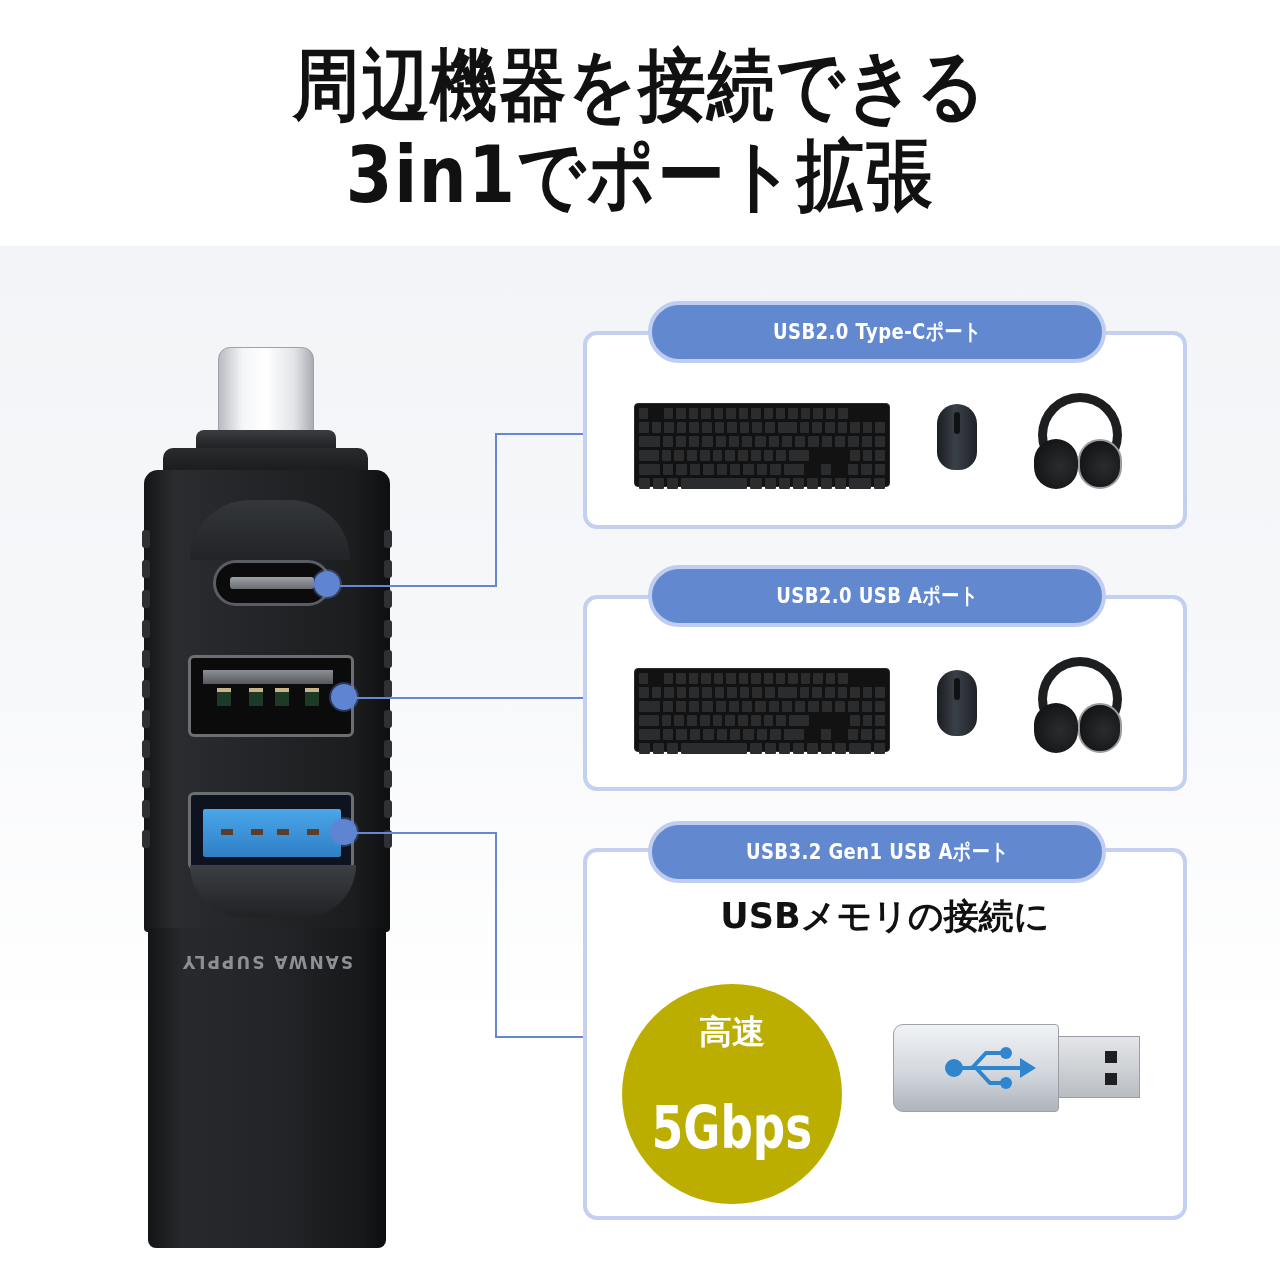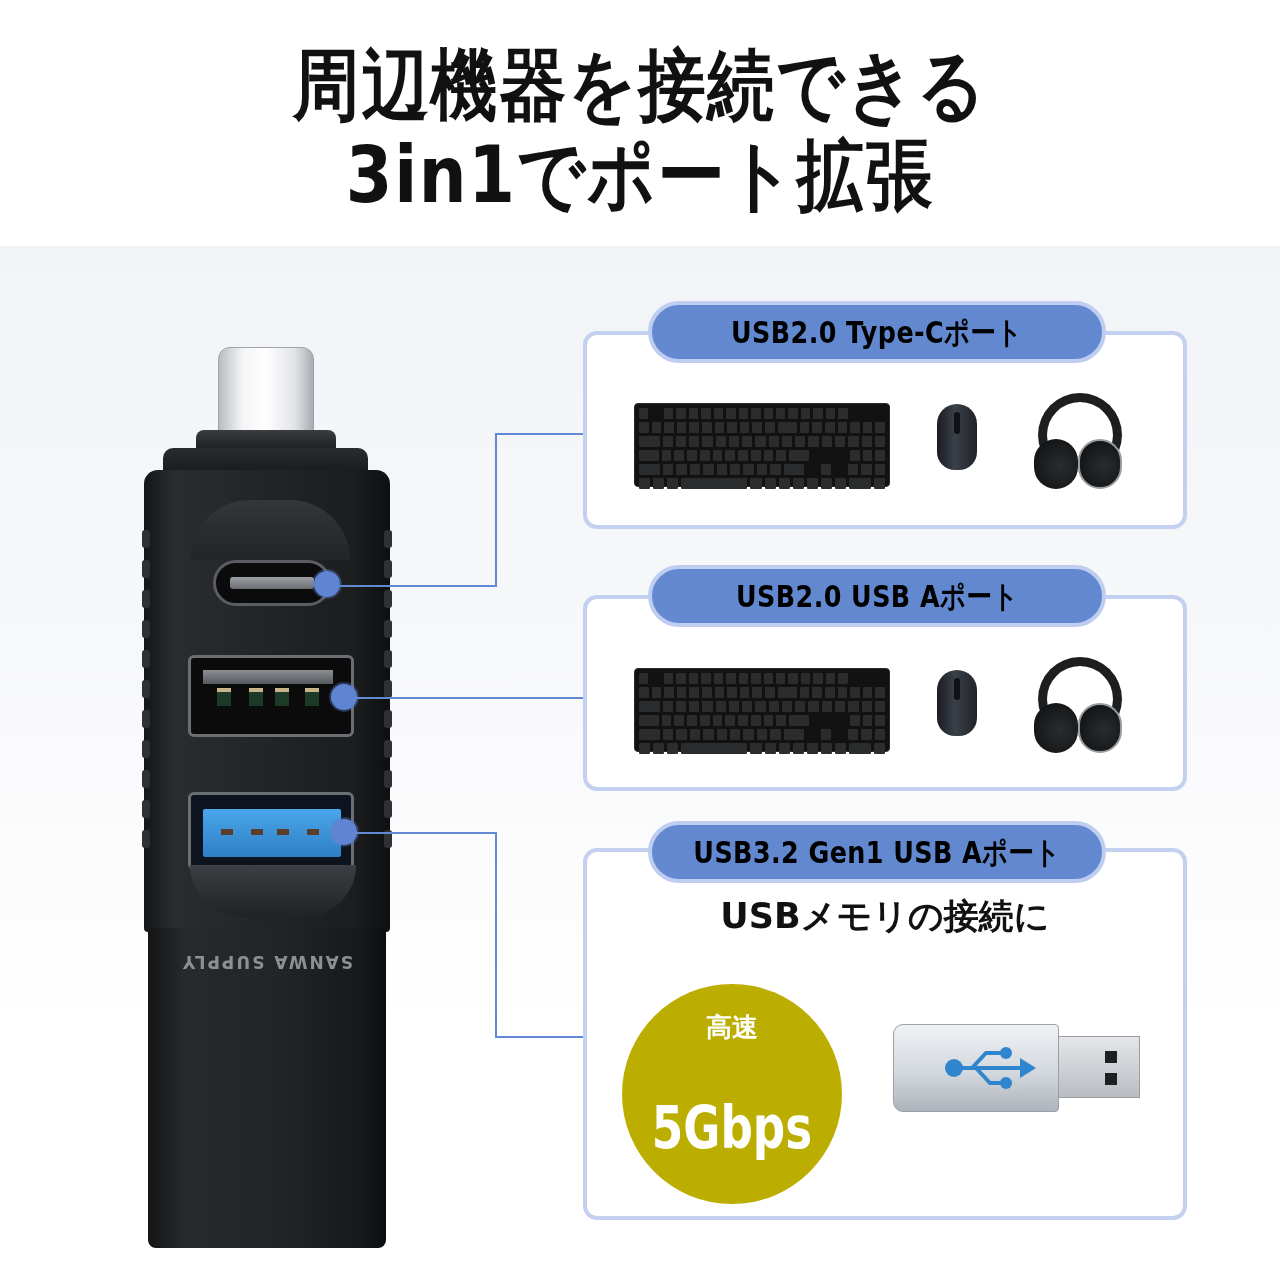--- a/index.html
+++ b/index.html
@@ -99,21 +99,21 @@
   .ln { position: absolute; background: #6488d4; }
 
   
   .pbox {
     position: absolute; left: 583px; width: 604px; background: #ffffff;
     border: 4px solid #c3d0ef; border-radius: 14px;
   }
   .pill {
     position: absolute; height: 62px; border-radius: 31px;
     background: #6288d0; border: 4px solid #bfcdf0;
-    color: #000000; font-weight: bold; font-size: 31px; line-height: 54px;
+    color: #ffffff; font-weight: bold; font-size: 22px; line-height: 54px;
     text-align: center; letter-spacing: 0.5px;
   }
   .pill span { display: inline-block; transform: scaleX(0.82); white-space: nowrap; }
 
   
   .kb {
     position: absolute; width: 256px; height: 84px; background: #121213;
     border-radius: 4px; border: 1px solid #2a2a2c; padding: 4px;
   }
   .kb .row { display: flex; gap: 3px; margin-bottom: 3px; }
@@ -140,21 +140,21 @@
   .hp .cup.r { left: 48px; top: 46px; border: 2px solid #9a9c9f; }
 
   .usbmem-title {
     position: absolute; left: 583px; top: 893px; width: 604px; text-align: center;
     color: #111; font-size: 35px; font-weight: bold;
   }
   .badge {
     position: absolute; left: 622px; top: 984px; width: 220px; height: 220px; border-radius: 50%;
     background: #bcae00; color: #ffffff; text-align: center;
   }
-  .badge .b1 { position: absolute; left: 0; top: 26px; width: 220px; font-size: 26px; font-weight: bold; }
+  .badge .b1 { position: absolute; left: 0; top: 26px; width: 220px; font-size: 33px; font-weight: bold; }
   .badge .b2 { position: absolute; left: 0; top: 70px; width: 220px; font-size: 33px; font-weight: bold; }
   .badge .b3 { position: absolute; left: 0; top: 110px; width: 220px; font-size: 58px; font-weight: bold; transform: scaleX(0.78); }
 
   .usbstick {
     position: absolute; left: 893px; top: 1024px; width: 166px; height: 88px;
     border-radius: 10px 4px 4px 10px;
     background: linear-gradient(#f0f2f5 0%, #d3d8de 55%, #aeb4bb 100%);
     border: 1px solid #9ba1a8;
   }
   .usbplug {

